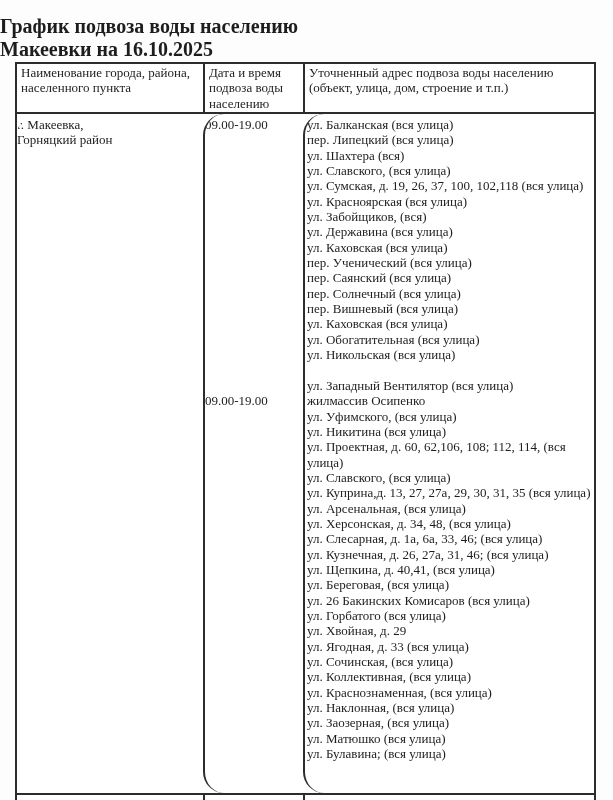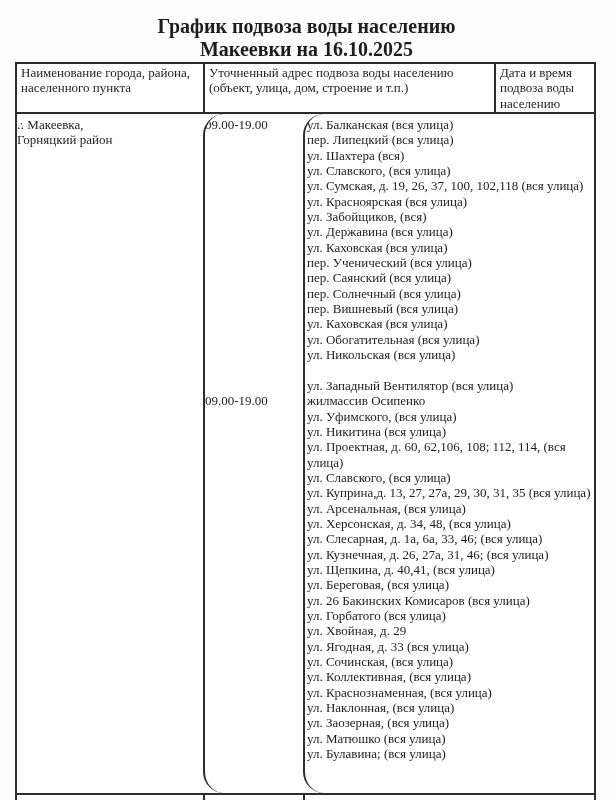--- a/index.html
+++ b/index.html
@@ -15,21 +15,21 @@
     color: #1d1d1d;
     font-family: "Liberation Serif", serif;
   }
   .page {
     width: 613px;
     height: 800px;
     position: relative;
   }
   .title {
     margin-top: 15px;
-    text-align: center;
+    text-align: left;
     font-weight: bold;
     font-size: 20px;
     line-height: 23px;
   }
   .tbl {
     box-sizing: border-box;
     margin: 1px 0 0 15px;
     width: 581px;
     border: 2px solid #2c2c2c;
     background: #fff;
@@ -63,22 +63,22 @@
 
   <div class="title">
     <div>График подвоза воды населению</div>
     <div>Макеевки на 16.10.2025</div>
   </div>
 
   <div class="tbl">
 
     <div class="row hdr">
       <div class="cell c1">Наименование города, района, населенного пункта</div>
+      <div class="cell c2">Дата и время подвоза воды населению</div>
       <div class="cell c3">Уточненный адрес подвоза воды населению (объект, улица, дом, строение и т.п.)</div>
-      <div class="cell c2">Дата и время подвоза воды населению</div>
     </div>
 
     <div class="row main">
       <div class="cell c1">
         <div>г. Макеевка,</div>
         <div>Горняцкий район</div>
       </div>
       <div class="cell c2">
         <div class="time-first">09.00-19.00</div>
         <div class="time-second">09.00-19.00</div>

